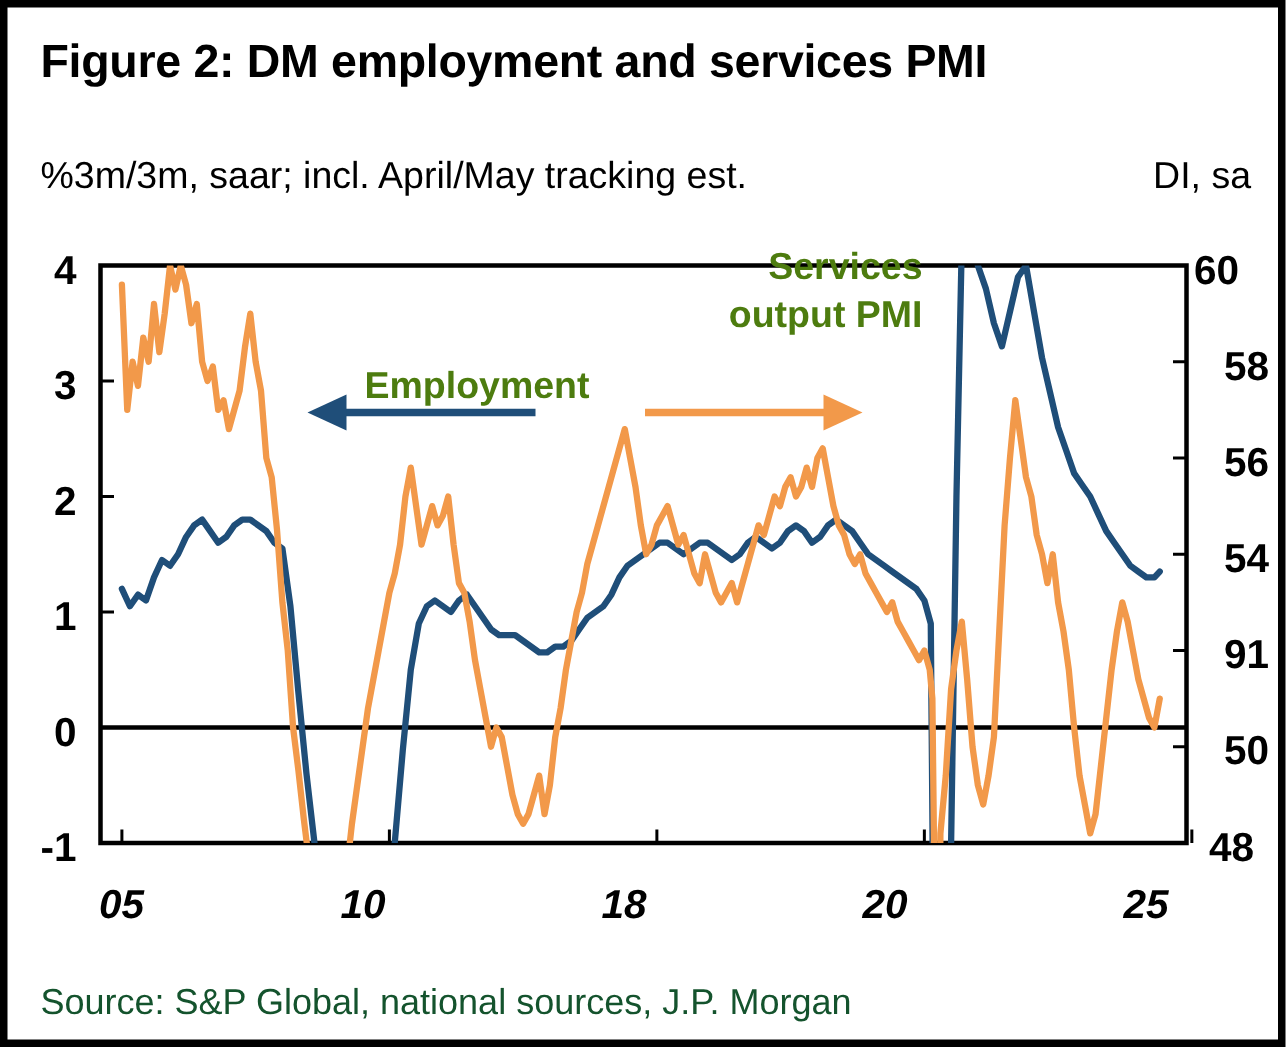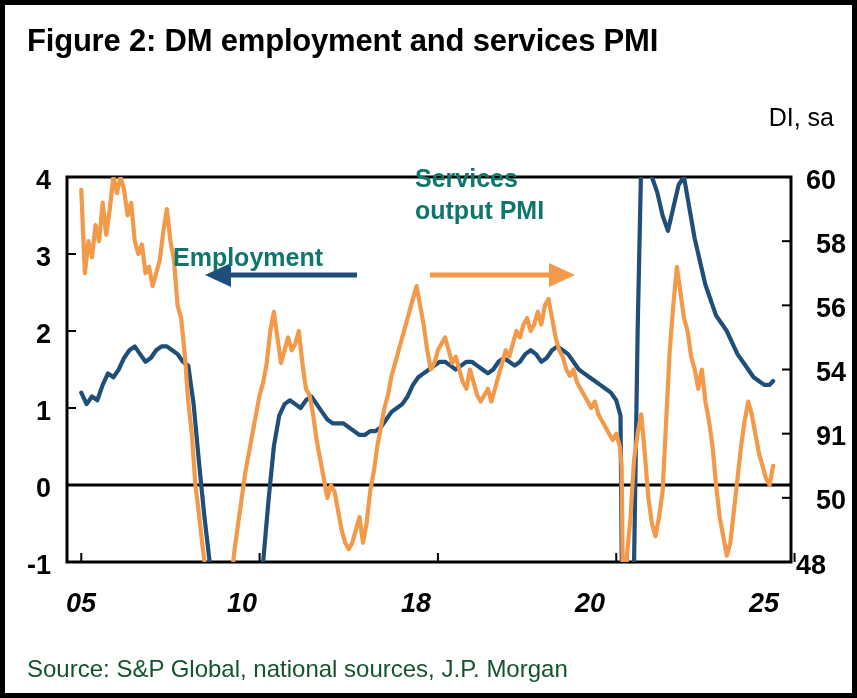--- a/index.html
+++ b/index.html
@@ -66,40 +66,41 @@
     color: #000000;
     white-space: nowrap;
   }
   .ylab-left { text-align: right; }
   .ylab-right { text-align: left; }
   .xlab { text-align: center; font-style: italic; }
   .series-label {
     position: absolute;
     font-size: 25px;
     font-weight: bold;
-    color: #0f766e;
-    text-align: left;
+    color: #4d7c0f;
+    text-align: right;
     line-height: 1.1;
     white-space: nowrap;
   }
   #source {
     position: absolute;
     left: 22px;
     bottom: 10px;
     font-size: 24px;
     color: #14532d;
     white-space: nowrap;
   }
 </style>
 </head>
 <body>
 
 <div id="figure">
 
   <div id="title">Figure 2: DM employment and services PMI</div>
+  <div id="subtitle-left">%3m/3m, saar; incl. April/May tracking est.</div>
   <div id="subtitle-right">DI, sa</div>
 
   <div id="plot-wrap">
     <svg id="plot-svg" width="847" height="688" viewBox="0 0 847 688">
         <defs>
           <clipPath id="pclip">
             <rect x="62" y="172" width="724" height="385"></rect>
           </clipPath>
         </defs>
         <line x1="62" y1="480" x2="786" y2="480" stroke="#000000" stroke-width="3"></line>
@@ -131,27 +132,27 @@
       </svg>
   </div>
 
   <div class="axis-label ylab-left" style="left:6px; top:160px; width:40px;">4</div>
   <div class="axis-label ylab-left" style="left:6px; top:237px; width:40px;">3</div>
   <div class="axis-label ylab-left" style="left:6px; top:314px; width:40px;">2</div>
   <div class="axis-label ylab-left" style="left:6px; top:391px; width:40px;">1</div>
   <div class="axis-label ylab-left" style="left:6px; top:468px; width:40px;">0</div>
   <div class="axis-label ylab-left" style="left:0px; top:545px; width:46px;">-1</div>
 
-  <div class="axis-label ylab-right" style="right:6px; top:160px; width:50px; text-align:center;">60</div>
+  <div class="axis-label ylab-right" style="right:6px; top:160px; width:50px; text-align:left;">60</div>
   <div class="axis-label ylab-right" style="right:6px; top:224px; width:50px; text-align:right;">58</div>
   <div class="axis-label ylab-right" style="right:6px; top:288px; width:50px; text-align:right;">56</div>
   <div class="axis-label ylab-right" style="right:6px; top:352px; width:50px; text-align:right;">54</div>
   <div class="axis-label ylab-right" style="right:6px; top:416px; width:50px; text-align:right;">91</div>
   <div class="axis-label ylab-right" style="right:6px; top:480px; width:50px; text-align:right;">50</div>
-  <div class="axis-label ylab-right" style="right:6px; top:545px; width:50px; text-align:left;">48</div>
+  <div class="axis-label ylab-right" style="right:6px; top:545px; width:50px; text-align:center;">48</div>
 
   <div class="axis-label xlab" style="left:48px; top:583px; width:56px;">05</div>
   <div class="axis-label xlab" style="left:209px; top:583px; width:56px;">10</div>
   <div class="axis-label xlab" style="left:383px; top:583px; width:56px;">18</div>
   <div class="axis-label xlab" style="left:557px; top:583px; width:56px;">20</div>
   <div class="axis-label xlab" style="left:731px; top:583px; width:56px;">25</div>
 
   <div class="series-label" style="left:168px; top:195px; width:220px;margin-top:44px;">Employment</div>
   <div class="series-label" style="left:410px; top:160px; width:200px;">Services</div>
   <div class="series-label" style="left:410px; top:192px; width:200px;">output PMI</div>

